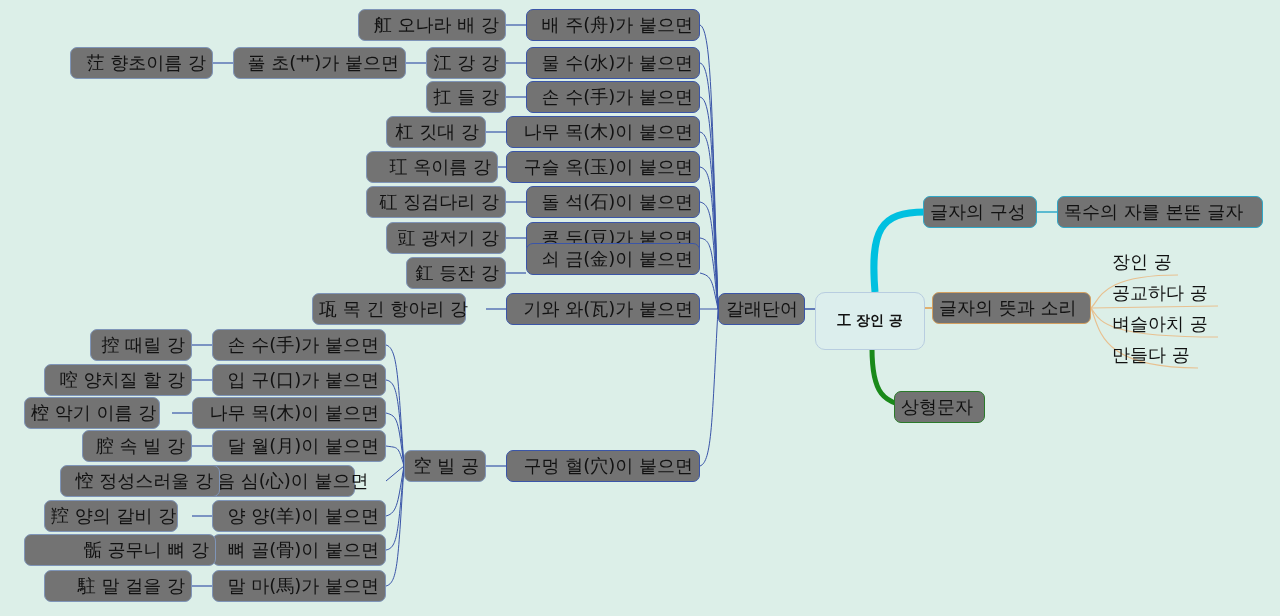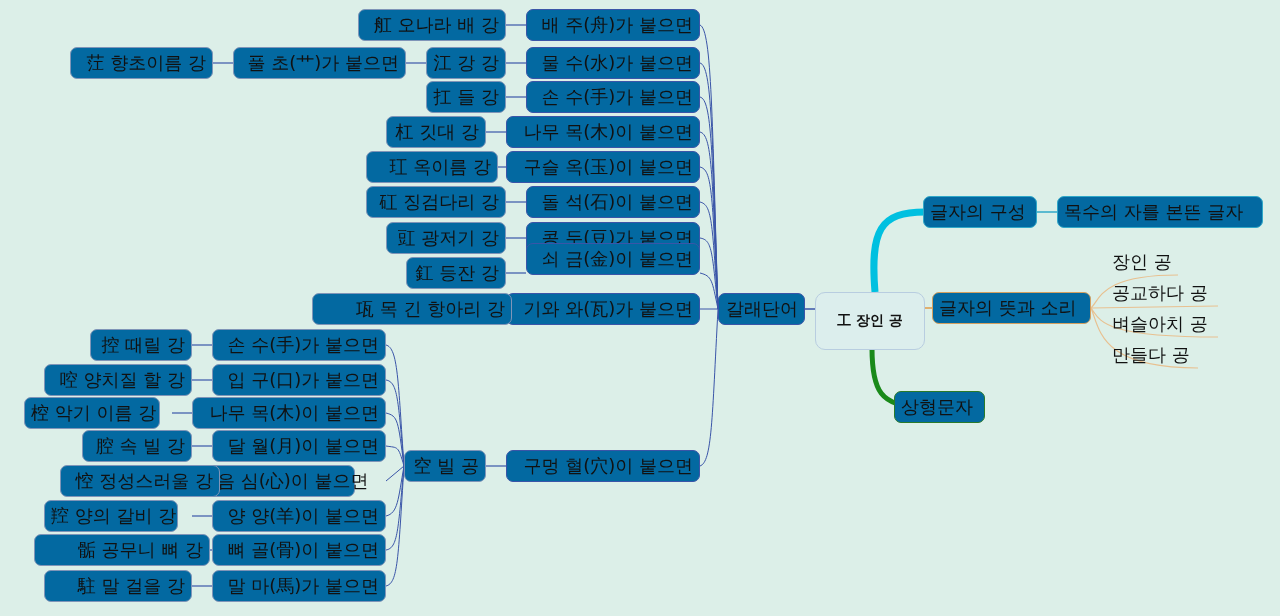--- a/index.html
+++ b/index.html
@@ -1,18 +1,18 @@
 <!DOCTYPE html>
 <html><head>
 <meta charset="utf-8">
 <style>
   html,body{margin:0;padding:0;}
   body{width:1280px;height:616px;background:#dcefe8;position:relative;overflow:hidden;font-family:"DejaVu Sans","Liberation Sans",sans-serif;}
   svg.links{position:absolute;left:0;top:0;width:1280px;height:616px;pointer-events:none;}
-  .node{position:absolute;box-sizing:border-box;height:32px;line-height:30px;font-size:18px;color:#111;white-space:nowrap;text-align:right;padding:0 6px;border-radius:7px;background:#0369a1;}
+  .node{position:absolute;box-sizing:border-box;height:32px;line-height:30px;font-size:18px;color:#111;white-space:nowrap;text-align:right;padding:0 6px;border-radius:7px;background:#737373;}
   .n-blue{border:1.5px solid #3a55a8;}
   .n-gray{border:1.2px solid #7f95b8;}
   .n-cyan{border:1.5px solid #30a8c8;text-align:left;}
   .n-orange{border:1.5px solid #d4a060;text-align:left;}
   .n-green{border:1.5px solid #2a7a2a;text-align:left;}
   .central{position:absolute;left:815px;top:292px;width:108px;height:56px;border:1.2px solid #b8cde0;border-radius:10px;background:#dceeed;font-weight:bold;font-size:14px;line-height:54px;text-align:center;color:#111;}
   .plain{position:absolute;font-size:18px;color:#111;white-space:nowrap;line-height:26px;}
 </style>
 </head>
 <body>
@@ -103,32 +103,32 @@
 <div class="node n-gray" style="left:358px;top:9px;width:148px;">舡 오나라 배 강</div>
 <div class="node n-gray" style="left:426px;top:47px;width:80px;">江 강 강</div>
 <div class="node n-gray" style="left:233px;top:47px;width:173px;">풀 초(艹)가 붙으면</div>
 <div class="node n-gray" style="left:70px;top:47px;width:143px;">茳 향초이름 강</div>
 <div class="node n-gray" style="left:426px;top:81px;width:80px;">扛 들 강</div>
 <div class="node n-gray" style="left:386px;top:116px;width:100px;">杠 깃대 강</div>
 <div class="node n-gray" style="left:366px;top:151px;width:132px;">玒 옥이름 강</div>
 <div class="node n-gray" style="left:366px;top:186px;width:140px;">矼 징검다리 강</div>
 <div class="node n-gray" style="left:386px;top:222px;width:120px;">豇 광저기 강</div>
 <div class="node n-gray" style="left:406px;top:257px;width:100px;">釭 등잔 강</div>
-<div class="node n-gray" style="left:312px;top:293px;width:200px;">瓨 목 긴 항아리 강</div>
+<div class="node n-gray" style="left:312px;top:293px;width:154px;">瓨 목 긴 항아리 강</div>
 <div class="node n-gray" style="left:404px;top:450px;width:82px;">空 빌 공</div>
 
 <div class="node n-gray" style="left:212px;top:329px;width:174px;">손 수(手)가 붙으면</div>
 <div class="node n-gray" style="left:212px;top:364px;width:174px;">입 구(口)가 붙으면</div>
 <div class="node n-gray" style="left:192px;top:397px;width:194px;">나무 목(木)이 붙으면</div>
 <div class="node n-gray" style="left:212px;top:430px;width:174px;">달 월(月)이 붙으면</div>
 <div class="node n-gray" style="left:192px;top:465px;width:163px;">마음 심(心)이 붙으면</div>
 <div class="node n-gray" style="left:212px;top:500px;width:174px;">양 양(羊)이 붙으면</div>
 <div class="node n-gray" style="left:212px;top:534px;width:174px;">뼈 골(骨)이 붙으면</div>
 <div class="node n-gray" style="left:212px;top:570px;width:174px;">말 마(馬)가 붙으면</div>
 
 <div class="node n-gray" style="left:90px;top:329px;width:102px;">控 때릴 강</div>
 <div class="node n-gray" style="left:44px;top:364px;width:148px;">啌 양치질 할 강</div>
 <div class="node n-gray" style="left:24px;top:397px;width:136px;">椌 악기 이름 강</div>
 <div class="node n-gray" style="left:82px;top:430px;width:110px;">腔 속 빌 강</div>
 <div class="node n-gray" style="left:12px;top:465px;width:160px;margin-left:48px;">悾 정성스러울 강</div>
 <div class="node n-gray" style="left:44px;top:500px;width:134px;">羫 양의 갈비 강</div>
-<div class="node n-gray" style="left:34px;top:534px;width:176px;padding-left:8px;">骺 공무니 뼈 강</div>
+<div class="node n-gray" style="left:24px;top:534px;width:192px;padding-left:8px;">骺 공무니 뼈 강</div>
 <div class="node n-gray" style="left:44px;top:570px;width:148px;">駐 말 걸을 강</div>
 
 </body></html>

